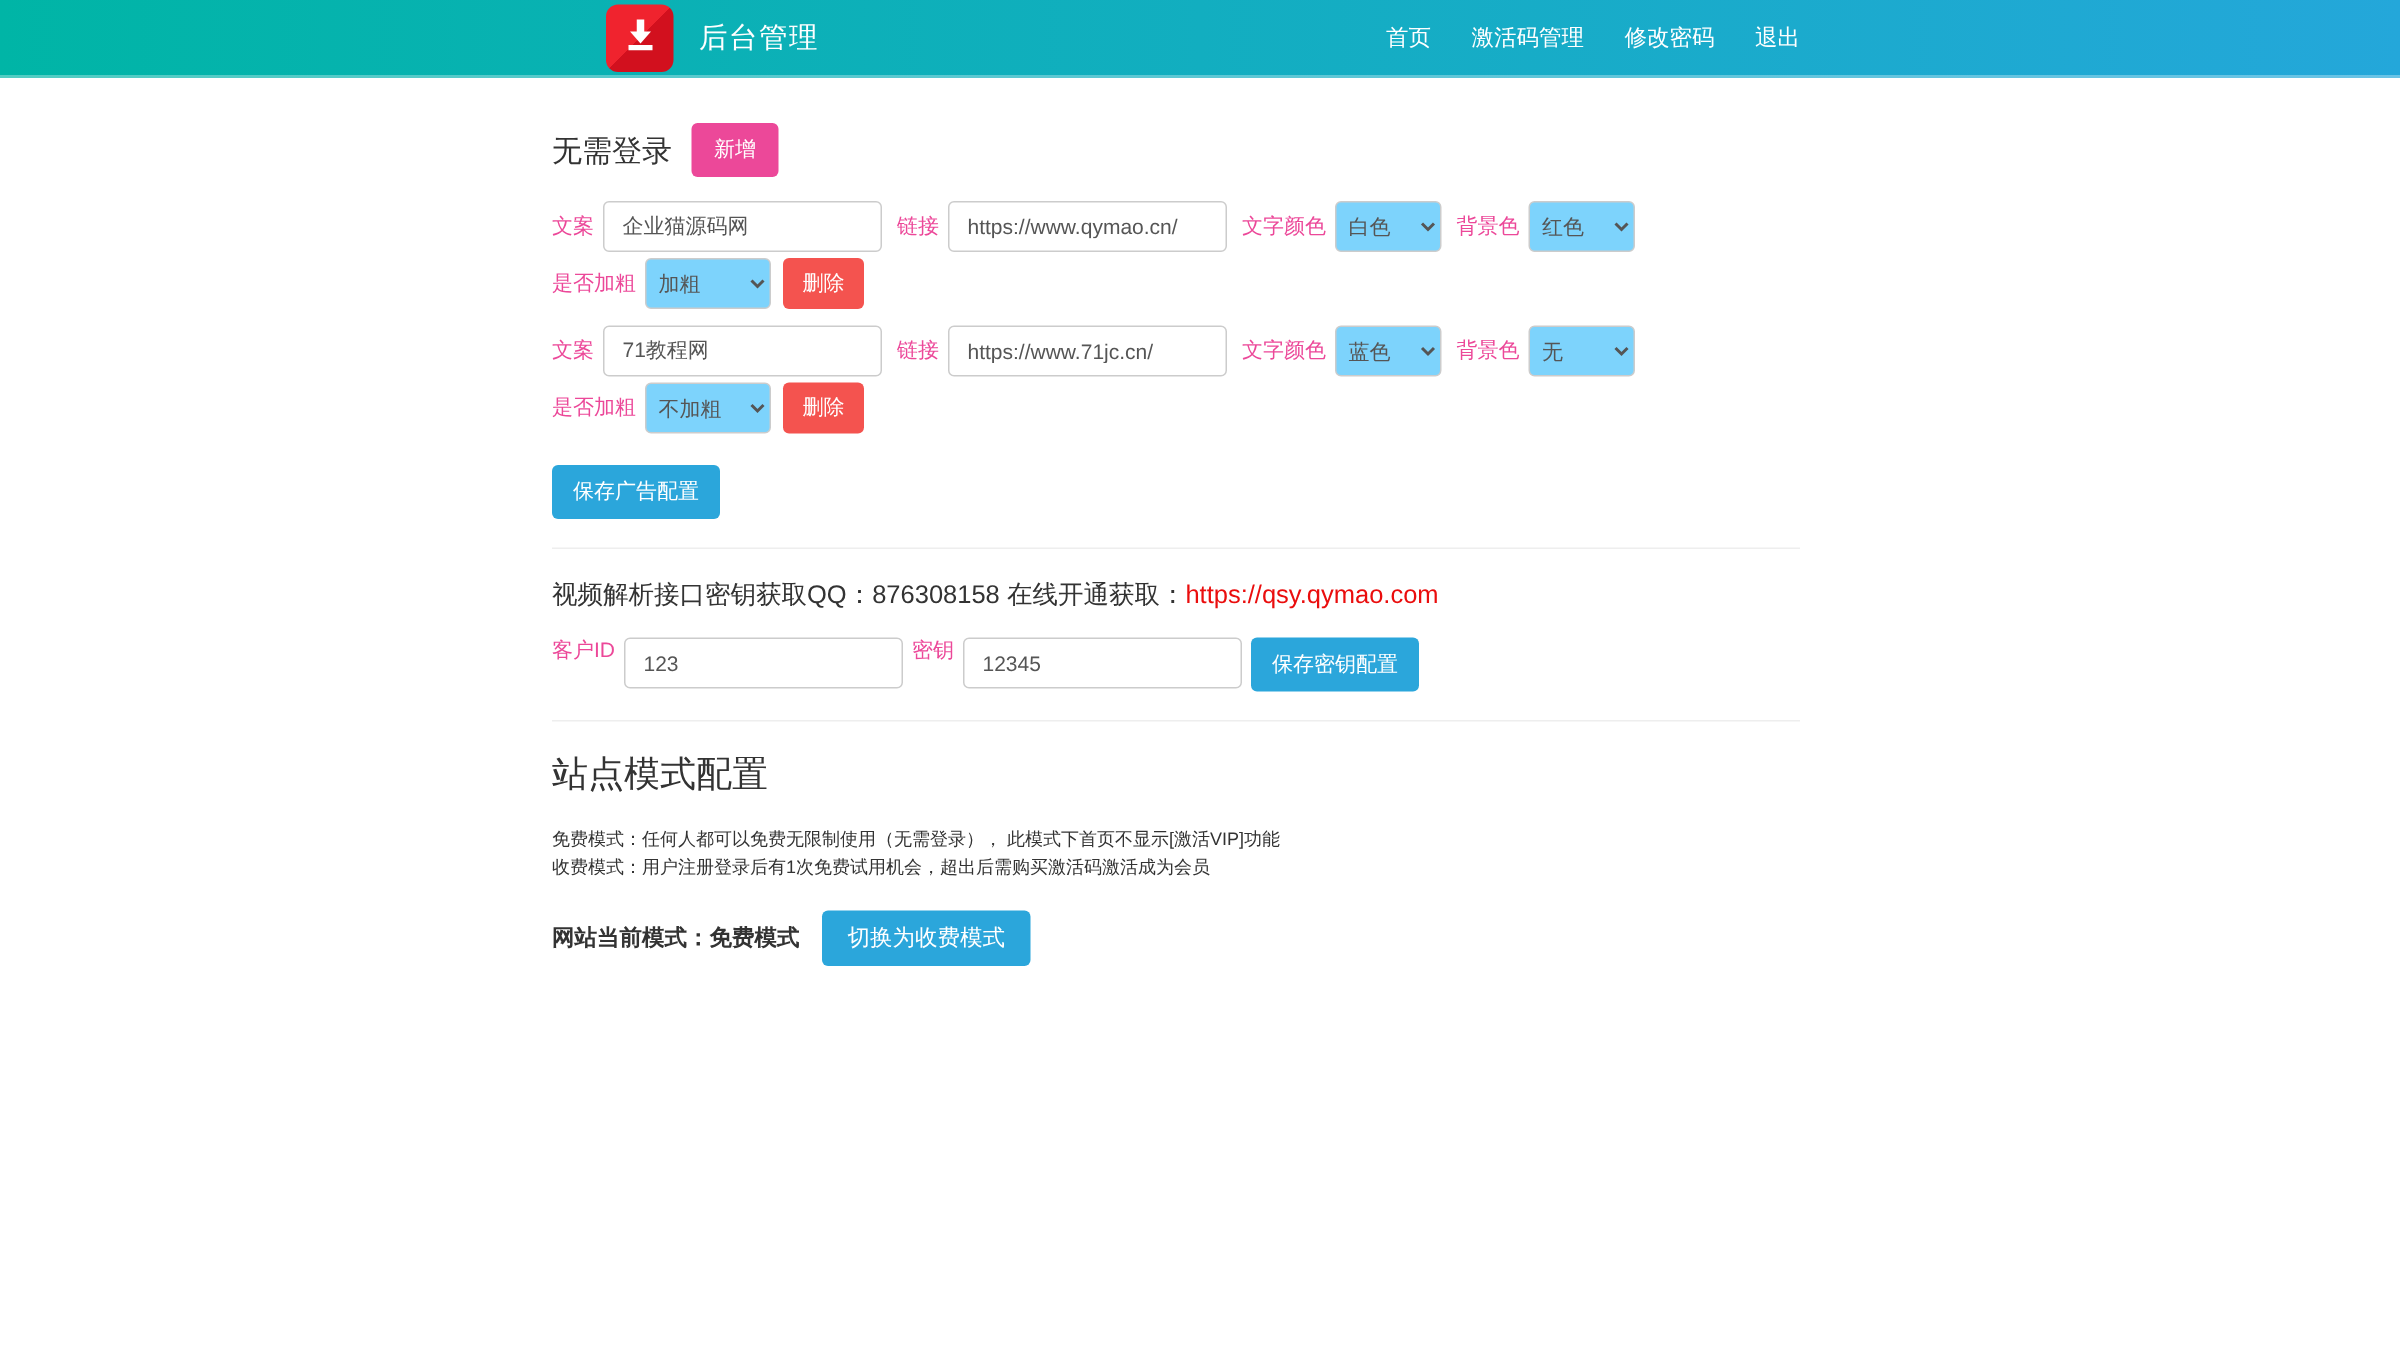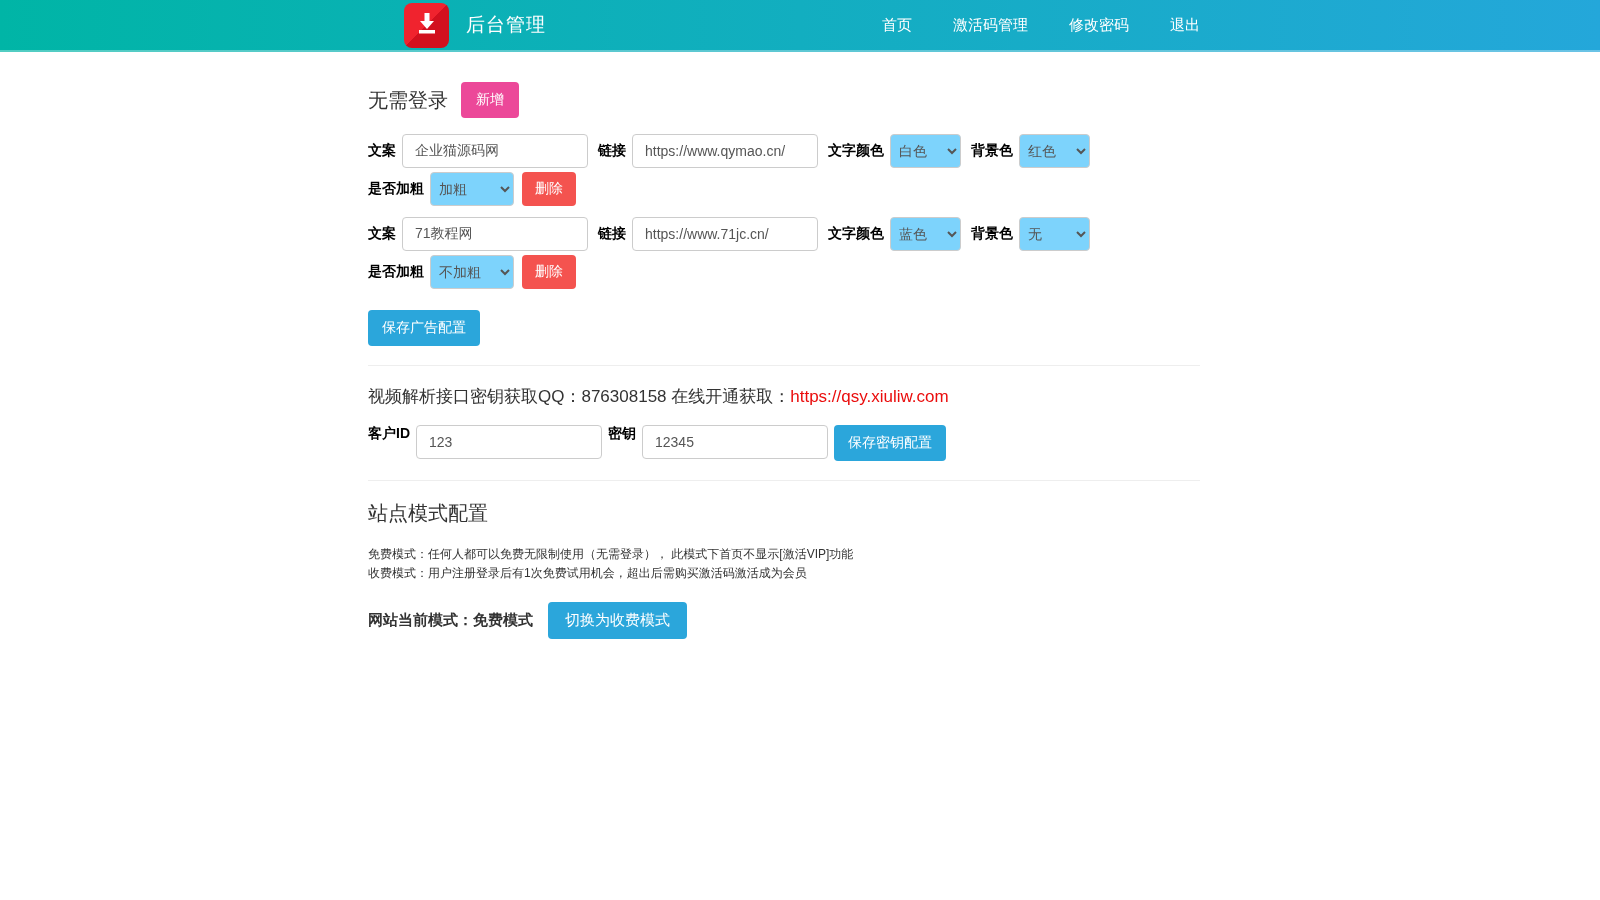--- a/index.html
+++ b/index.html
@@ -8,60 +8,60 @@
 
   
   .navbar { height:52px; background:linear-gradient(90deg,#00b5a6 0%,#24a7da 100%);
             border-bottom:2px solid rgba(255,255,255,.32);
             display:flex; align-items:center; }
   .navbar-inner { width:832px; margin-left:368px; display:flex; align-items:center;padding-left:36px; }
   .logo { width:45px; height:45px; border-radius:8px; flex:0 0 auto;
           background:linear-gradient(135deg,#f0232e 50%,#d2101e 50%);
           display:flex; align-items:center; justify-content:center; cursor:pointer; }
   .brand { color:#fff; font-size:19px; margin-left:17px; letter-spacing:1px; }
-  .nav-links { margin-left:auto; display:flex; gap:41px; }
+  .nav-links { margin-left:auto; display:flex; gap:27px; }
   .nav-links span { color:#fff; font-size:15px; cursor:pointer; }
 
   
   .container { width:832px; margin-left:368px; padding-top:30px; }
   hr.divider { border:0; border-top:1px solid #eee; margin:19px 0; }
 
   
   .section-head { display:flex; align-items:center; gap:13px; margin-bottom:16px; }
   .section-title { font-size:20px; font-weight:400; color:#333; }
   .btn { border:none; border-radius:4px; color:#fff; font-size:14px; cursor:pointer;
          font-family:"Liberation Sans", sans-serif; }
   .btn-add     { background:#ec4899; padding:9px 15px; }
   .btn-danger  { background:#f4534f; padding:8px 13px; }
   .btn-primary { background:#2ba6db; padding:9px 14px; }
 
   .form-line { display:flex; align-items:center; margin-bottom:4px; }
   .form-line.second { margin-bottom:11px; }
-  .inline-label { font-weight:bold; font-size:14px; color:#000000; margin-right:6px; white-space:nowrap; }
+  .inline-label { font-weight:normal; font-size:14px; color:#ec4899; margin-right:6px; white-space:nowrap; }
   .group { display:flex; align-items:center; margin-right:10px; }
   .group:last-child { margin-right:0; }
   .text-input { width:186px; height:34px; border:1px solid #ccc; border-radius:4px;
                 padding:6px 12px; font-size:14px; color:#555; background:#fff;
                 font-family:"Liberation Sans", sans-serif; }
   select { height:34px; border:1px solid #ccc; border-radius:4px; background:#7dd3fc;
            font-size:14px; color:#555; padding:0 4px;
            font-family:"Liberation Sans", sans-serif; }
   .color-select { width:71px; }
   .bold-select  { width:84px; margin-right:8px; }
   .save-ads { margin-top:10px; }
 
   
   .key-info { font-size:17px; color:#333; }
   .key-link { color:#ea0d0d; cursor:pointer; text-decoration:none; }
   .key-row { display:flex; align-items:flex-start; margin-top:17px; }
   .key-row .inline-label { margin-right:6px; }
   .key-row .text-input { margin-right:6px; }
 
   
-  .mode-title { font-size:20px; font-weight:400; color:#333; margin-bottom:18px; }
+  .mode-title { font-size:24px; font-weight:400; color:#333; margin-bottom:18px; }
   .desc { font-size:12px; color:#333; line-height:19px; }
   .mode-row { display:flex; align-items:center; margin-top:19px; }
   .mode-label { font-size:15px; font-weight:bold; color:#333; }
   .mode-row .btn-primary { margin-left:15px; padding:9px 17px; font-size:15px; }
 </style>
 </head>
 <body>
 
 <div class="navbar">
   <div class="navbar-inner">
@@ -157,21 +157,21 @@
       <button class="btn btn-danger">删除</button>
     </div>
   </div>
 
   <button class="btn btn-primary save-ads">保存广告配置</button>
 
   <hr class="divider">
 
   
   <div>
-    <span class="key-info">视频解析接口密钥获取QQ：876308158 在线开通获取：</span><a class="key-info key-link">https://qsy.xiuliw.com</a>
+    <span class="key-info">视频解析接口密钥获取QQ：876308158 在线开通获取：</span><a class="key-info key-link">https://qsy.qymao.com</a>
   </div>
 
   <div class="key-row">
     <span class="inline-label">客户ID</span>
     <input class="text-input" type="text" value="123" style="">
     <span class="inline-label">密钥</span>
     <input class="text-input" type="text" value="12345" style="">
     <button class="btn btn-primary">保存密钥配置</button>
   </div>
 

